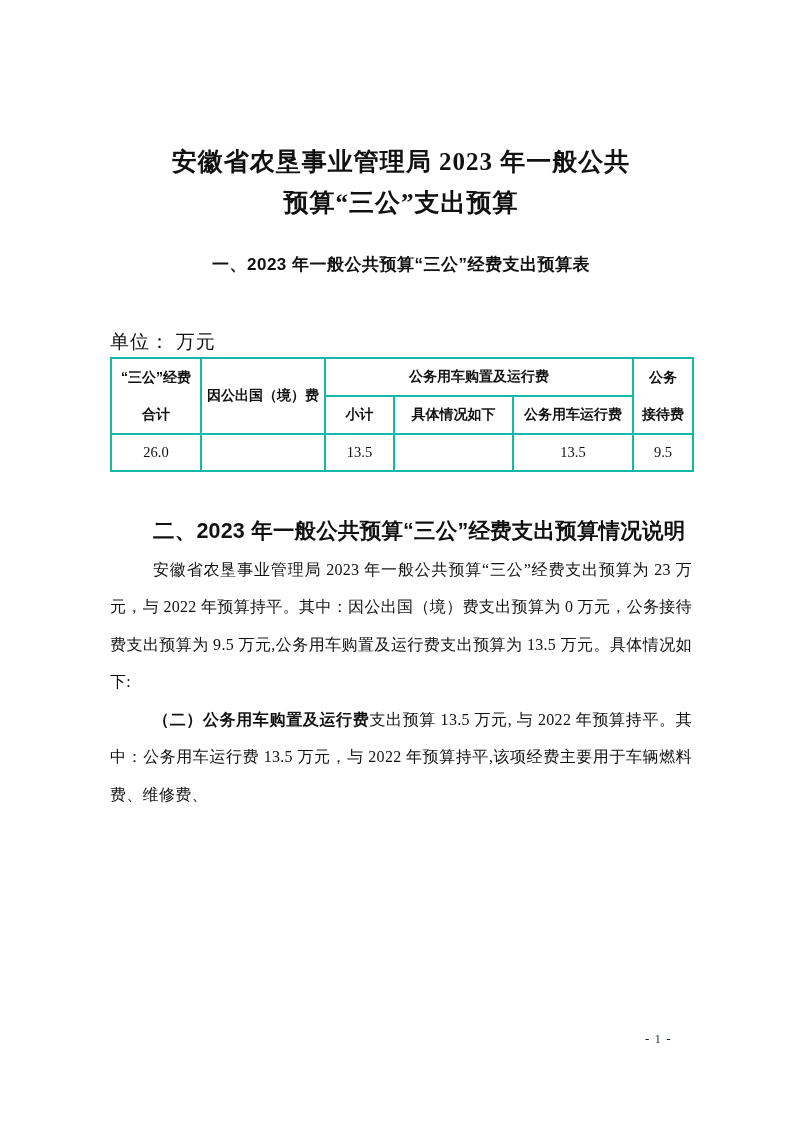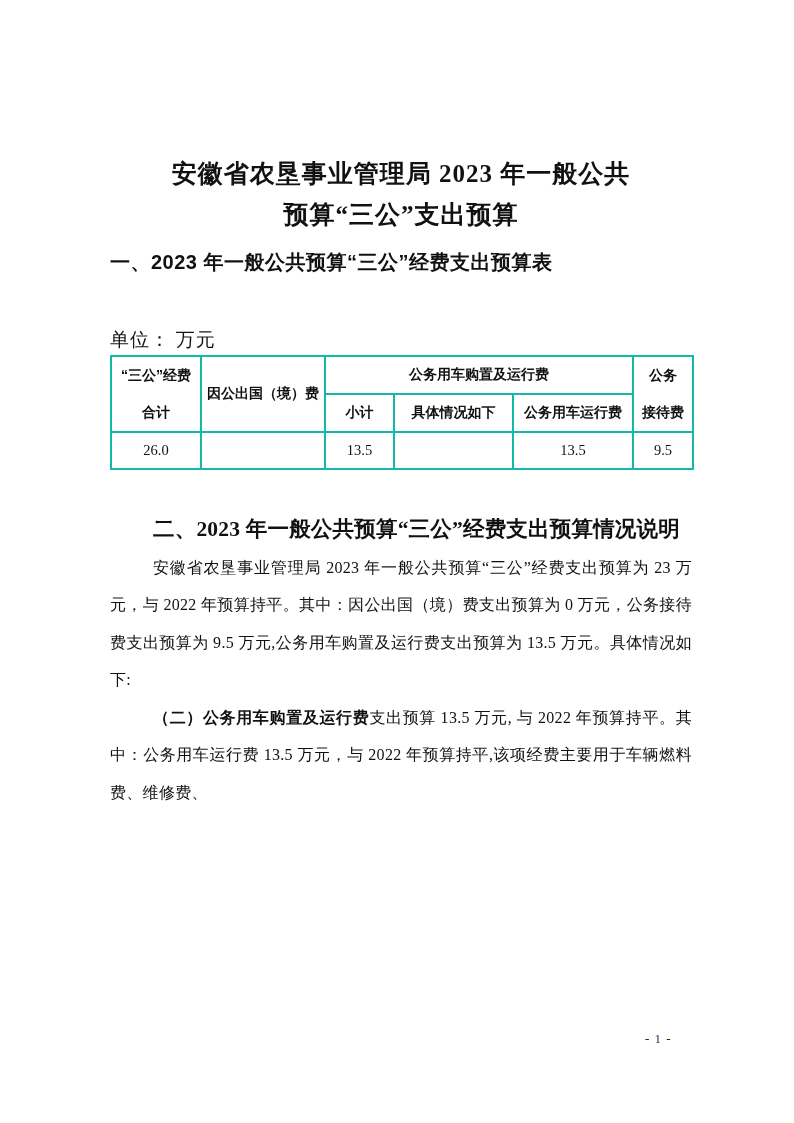--- a/index.html
+++ b/index.html
@@ -9,36 +9,37 @@
     width: 794px;
     height: 1123px;
     background: #ffffff;
     color: #111111;
     font-family: "Liberation Serif", serif;
     overflow: hidden;
   }
   .content {
     position: absolute;
     left: 110px;
-    top: 12px;
+    top: 0;
     width: 582px;
   }
   .doc-title {
     margin-top: 141px;
     text-align: center;
     font-size: 25px;
     font-weight: bold;
     line-height: 41px;
     letter-spacing: 1px;
     font-family: "Liberation Serif", serif;
   }
   .title-line { display: block; }
   .heading-1 {
-    margin-top: 13px;
-    font-size: 20px;
+    margin-top: 27px;
+    text-align: center;
+    font-size: 17px;
     font-weight: bold;
     font-family: "Liberation Sans", sans-serif;
     line-height: 29px;
     letter-spacing: 0.5px;
   }
   .unit-label {
     margin-top: 51px;
     padding-right: 16px;
     font-size: 19px;
     line-height: 24px;
@@ -68,21 +69,21 @@
   tr.vrow td { height: 37px; }
   .val {
     font-family: "Liberation Serif", serif;
     font-size: 14.5px;
     font-weight: normal;
   }
   .heading-2 {
     margin-top: 41px;
     font-size: 21.5px;
     font-weight: bold;
-    font-family: Liberation Serif, serif;
+    font-family: Liberation Sans, sans-serif;
     line-height: 37.5px;
     text-indent: 43px;
     letter-spacing: 0.2px;
     white-space: nowrap;
   }
   .para {
     font-size: 16px;
     line-height: 37.5px;
     text-align: justify;
     text-indent: 43px;

